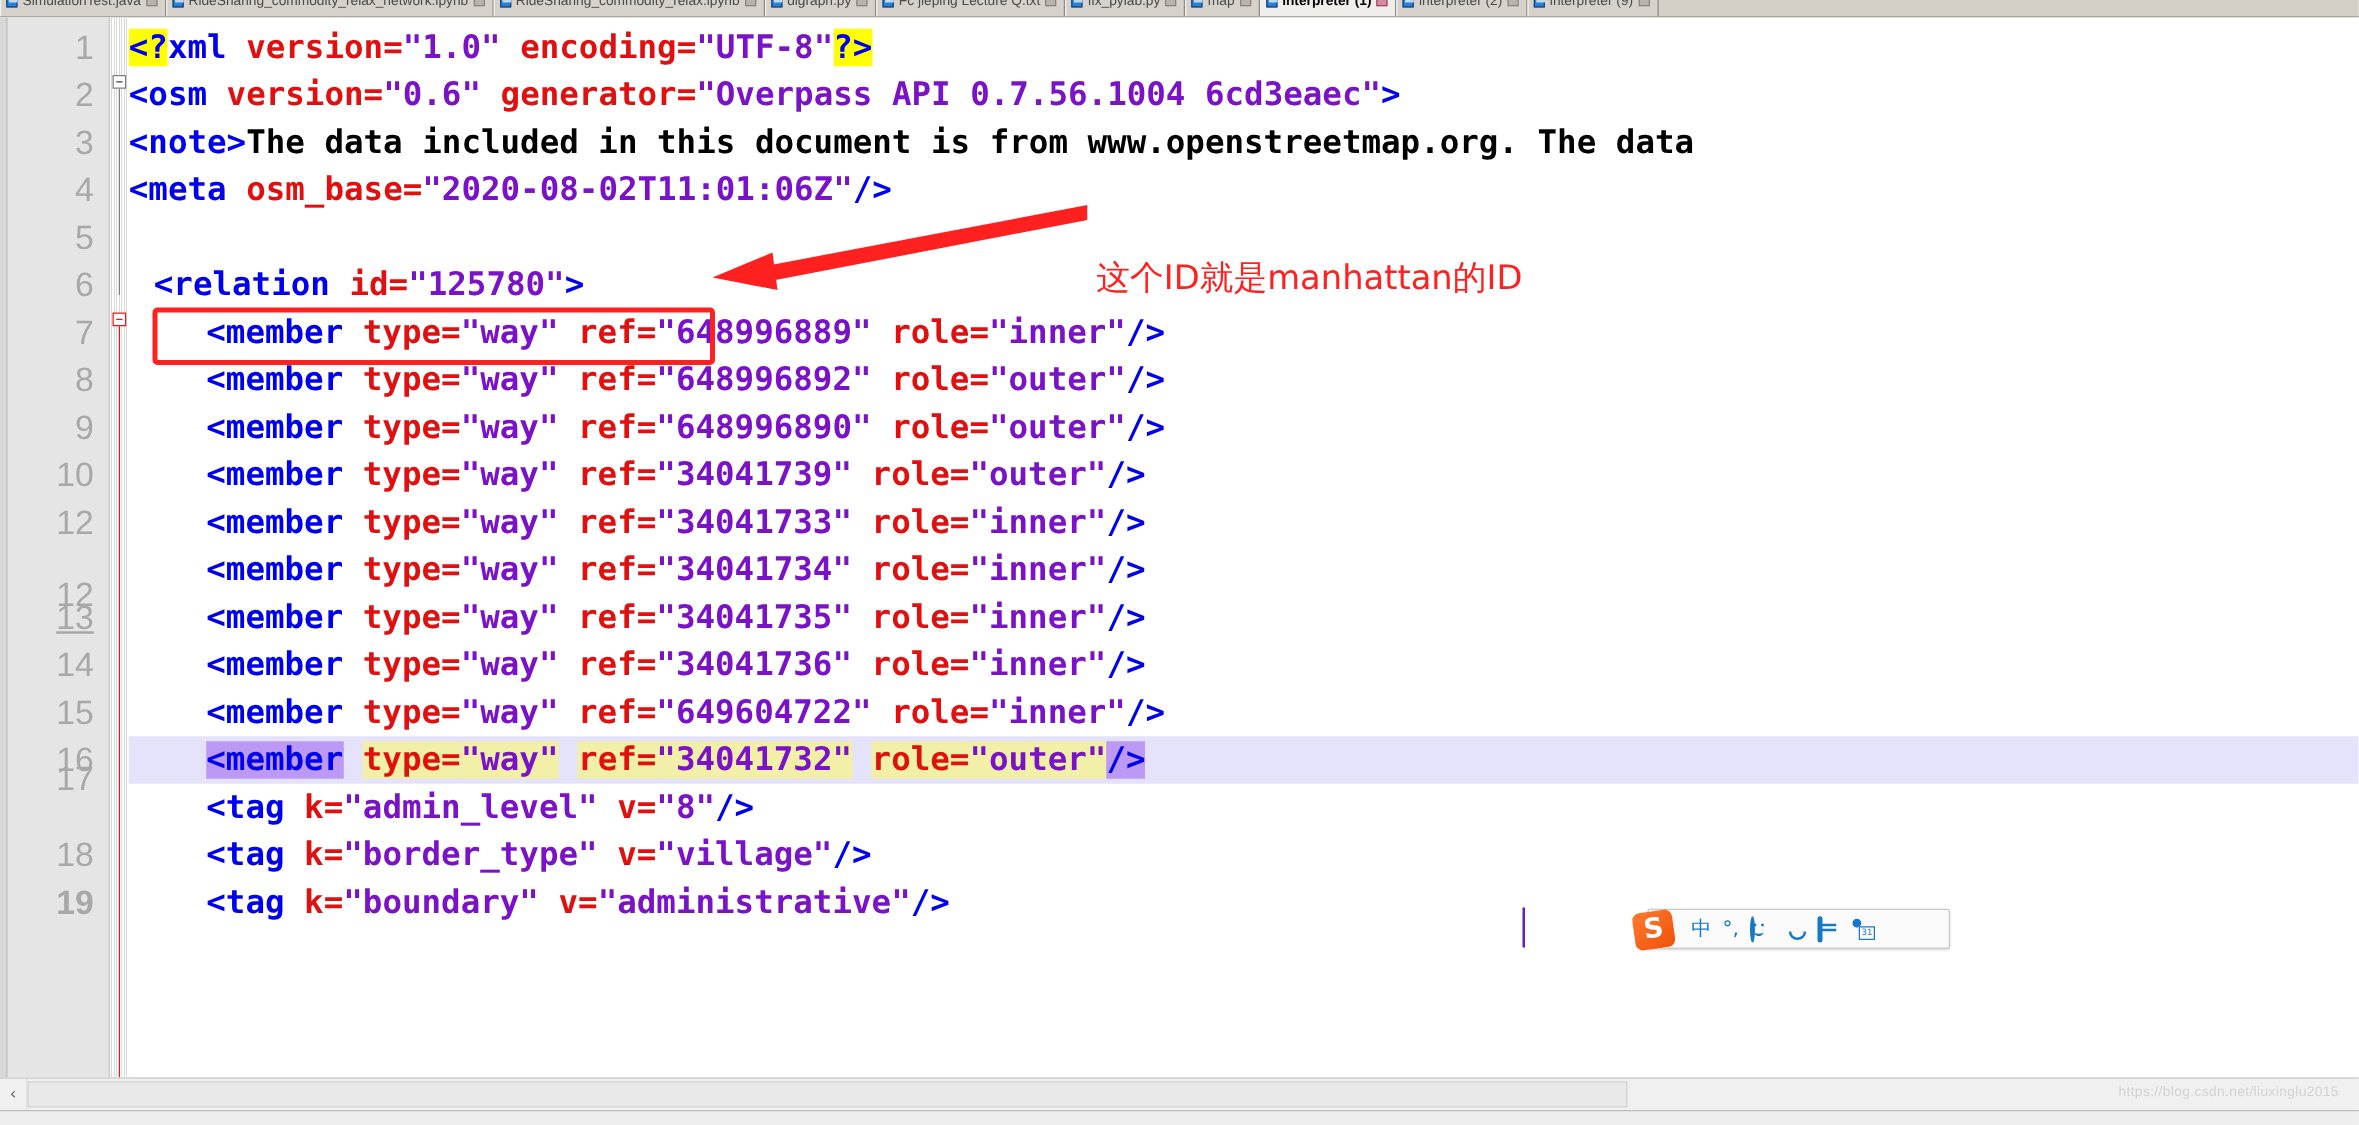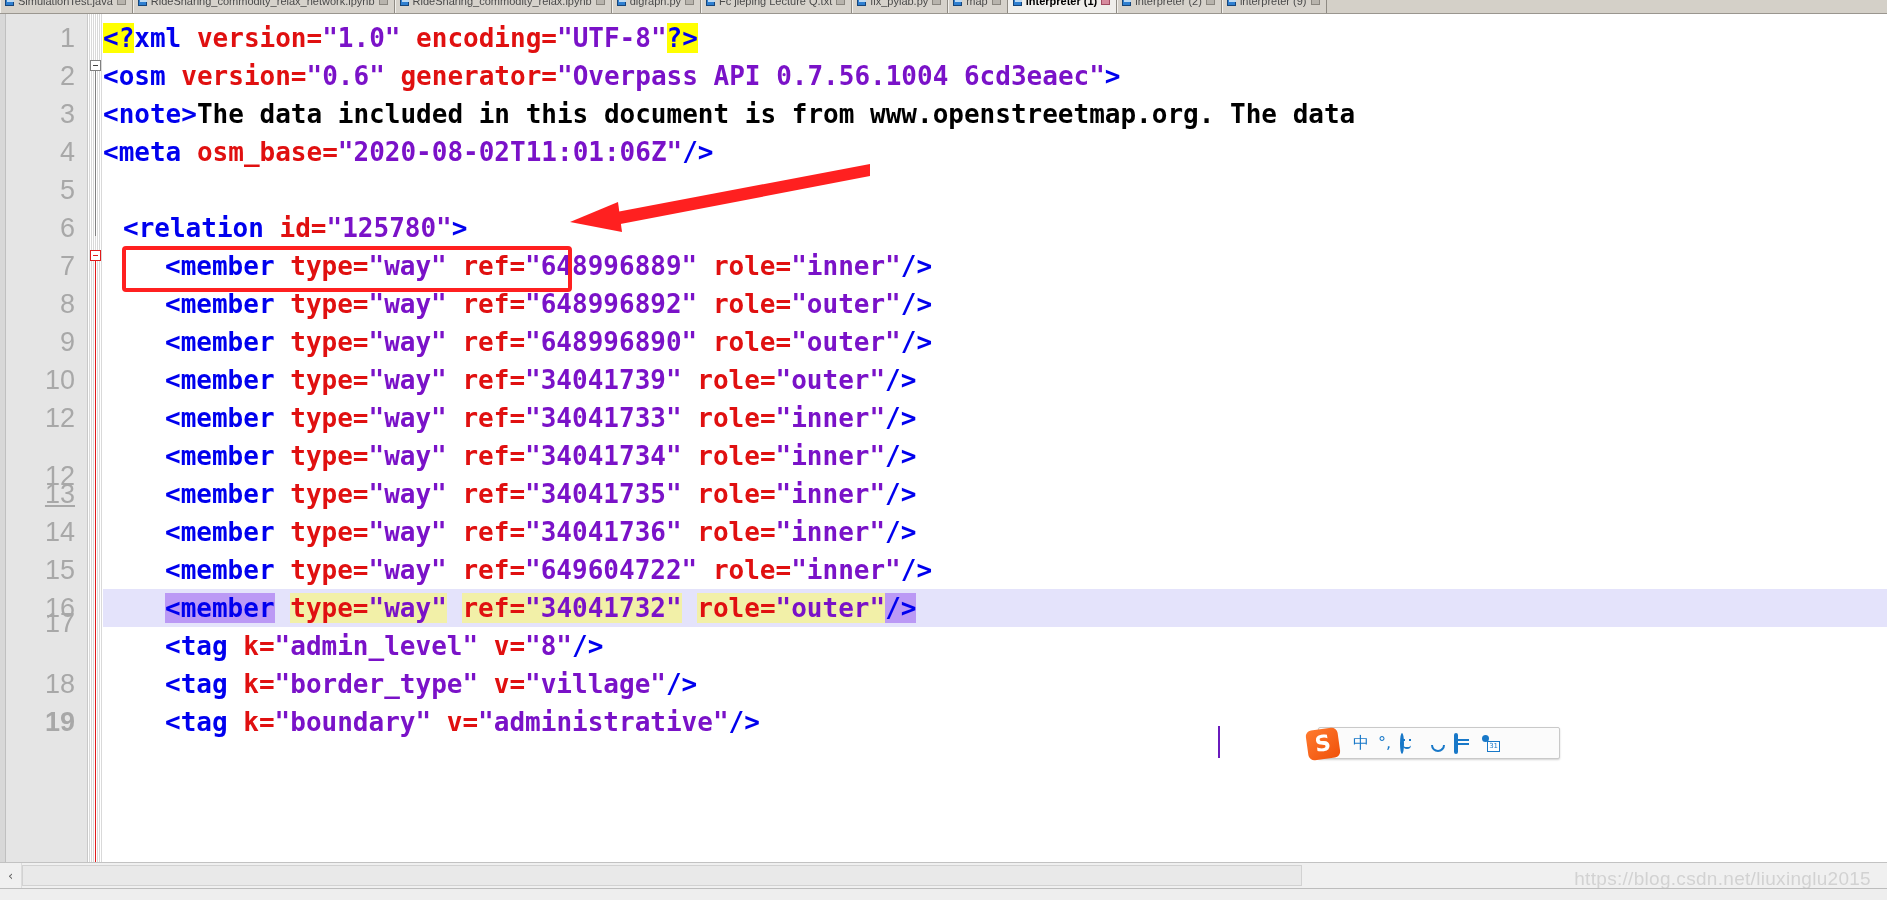--- a/index.html
+++ b/index.html
@@ -298,21 +298,21 @@
   }
   #hs-thumb {
     position: absolute; left: 0; top: 2px;
     width: 1280px; height: 21px;
     background: #e9e9e9;
     border: 1px solid #d2d2d2;
   }
   #watermark {
     position: absolute;
     right: 16px; top: 868px;
-    font-size: 19px;
+    font-size: 11px;
     color: #d2d2d2;
     font-family: "Liberation Sans", sans-serif;
     letter-spacing: .3px;
   }
   #bottom-edge {
     position: absolute; left: 0; top: 888px;
     width: 1887px; height: 12px;
     background: #eeeeee;
     border-top: 1px solid #bdbdbd;
   }
@@ -411,20 +411,21 @@
   <div id="code"><div class="codeline" style="top: 5px; padding-left: 0px;"><span class="tk-tag hl-yellow">&lt;?</span><span class="tk-tag">xml</span><span class="tk-attr"> version=</span><span class="tk-val">"1.0"</span><span class="tk-attr"> encoding=</span><span class="tk-val">"UTF-8"</span><span class="tk-tag hl-yellow">?&gt;</span></div><div class="codeline" style="top: 43px; padding-left: 0px;"><span class="tk-tag">&lt;osm</span><span class="tk-attr"> version=</span><span class="tk-val">"0.6"</span><span class="tk-attr"> generator=</span><span class="tk-val">"Overpass API 0.7.56.1004 6cd3eaec"</span><span class="tk-tag">&gt;</span></div><div class="codeline" style="top: 81px; padding-left: 0px;"><span class="tk-tag">&lt;note&gt;</span><span class="tk-text">The data included in this document is from www.openstreetmap.org. The data</span></div><div class="codeline" style="top: 119px; padding-left: 0px;"><span class="tk-tag">&lt;meta</span><span class="tk-attr"> osm_base=</span><span class="tk-val">"2020-08-02T11:01:06Z"</span><span class="tk-tag">/&gt;</span></div><div class="codeline" style="top: 157px; padding-left: 0px;"></div><div class="codeline" style="top: 195px; padding-left: 20px;"><span class="tk-tag">&lt;relation</span><span class="tk-attr"> id=</span><span class="tk-val">"125780"</span><span class="tk-tag">&gt;</span></div><div class="codeline" style="top: 233px; padding-left: 62px;"><span class="tk-tag">&lt;member</span><span class="tk-attr"> type=</span><span class="tk-val">"way"</span><span class="tk-attr"> ref=</span><span class="tk-val">"648996889"</span><span class="tk-attr"> role=</span><span class="tk-val">"inner"</span><span class="tk-tag">/&gt;</span></div><div class="codeline" style="top: 271px; padding-left: 62px;"><span class="tk-tag">&lt;member</span><span class="tk-attr"> type=</span><span class="tk-val">"way"</span><span class="tk-attr"> ref=</span><span class="tk-val">"648996892"</span><span class="tk-attr"> role=</span><span class="tk-val">"outer"</span><span class="tk-tag">/&gt;</span></div><div class="codeline" style="top: 309px; padding-left: 62px;"><span class="tk-tag">&lt;member</span><span class="tk-attr"> type=</span><span class="tk-val">"way"</span><span class="tk-attr"> ref=</span><span class="tk-val">"648996890"</span><span class="tk-attr"> role=</span><span class="tk-val">"outer"</span><span class="tk-tag">/&gt;</span></div><div class="codeline" style="top: 347px; padding-left: 62px;"><span class="tk-tag">&lt;member</span><span class="tk-attr"> type=</span><span class="tk-val">"way"</span><span class="tk-attr"> ref=</span><span class="tk-val">"34041739"</span><span class="tk-attr"> role=</span><span class="tk-val">"outer"</span><span class="tk-tag">/&gt;</span></div><div class="codeline" style="top: 385px; padding-left: 62px;"><span class="tk-tag">&lt;member</span><span class="tk-attr"> type=</span><span class="tk-val">"way"</span><span class="tk-attr"> ref=</span><span class="tk-val">"34041733"</span><span class="tk-attr"> role=</span><span class="tk-val">"inner"</span><span class="tk-tag">/&gt;</span></div><div class="codeline" style="top: 423px; padding-left: 62px;"><span class="tk-tag">&lt;member</span><span class="tk-attr"> type=</span><span class="tk-val">"way"</span><span class="tk-attr"> ref=</span><span class="tk-val">"34041734"</span><span class="tk-attr"> role=</span><span class="tk-val">"inner"</span><span class="tk-tag">/&gt;</span></div><div class="codeline" style="top: 461px; padding-left: 62px;"><span class="tk-tag">&lt;member</span><span class="tk-attr"> type=</span><span class="tk-val">"way"</span><span class="tk-attr"> ref=</span><span class="tk-val">"34041735"</span><span class="tk-attr"> role=</span><span class="tk-val">"inner"</span><span class="tk-tag">/&gt;</span></div><div class="codeline" style="top: 499px; padding-left: 62px;"><span class="tk-tag">&lt;member</span><span class="tk-attr"> type=</span><span class="tk-val">"way"</span><span class="tk-attr"> ref=</span><span class="tk-val">"34041736"</span><span class="tk-attr"> role=</span><span class="tk-val">"inner"</span><span class="tk-tag">/&gt;</span></div><div class="codeline" style="top: 537px; padding-left: 62px;"><span class="tk-tag">&lt;member</span><span class="tk-attr"> type=</span><span class="tk-val">"way"</span><span class="tk-attr"> ref=</span><span class="tk-val">"649604722"</span><span class="tk-attr"> role=</span><span class="tk-val">"inner"</span><span class="tk-tag">/&gt;</span></div><div class="codeline" style="top: 575px; padding-left: 62px;"><span class="tk-tag sel-purple">&lt;member</span><span class="tk-attr"> </span><span class="tk-attr sel-yellow">type=</span><span class="tk-val sel-yellow">"way"</span><span class="tk-attr"> </span><span class="tk-attr sel-yellow">ref=</span><span class="tk-val sel-yellow">"34041732"</span><span class="tk-attr"> </span><span class="tk-attr sel-yellow">role=</span><span class="tk-val sel-yellow">"outer"</span><span class="tk-tag sel-purple">/&gt;</span></div><div class="codeline" style="top: 613px; padding-left: 62px;"><span class="tk-tag">&lt;tag</span><span class="tk-attr"> k=</span><span class="tk-val">"admin_level"</span><span class="tk-attr"> v=</span><span class="tk-val">"8"</span><span class="tk-tag">/&gt;</span></div><div class="codeline" style="top: 651px; padding-left: 62px;"><span class="tk-tag">&lt;tag</span><span class="tk-attr"> k=</span><span class="tk-val">"border_type"</span><span class="tk-attr"> v=</span><span class="tk-val">"village"</span><span class="tk-tag">/&gt;</span></div><div class="codeline" style="top: 689px; padding-left: 62px;"><span class="tk-tag">&lt;tag</span><span class="tk-attr"> k=</span><span class="tk-val">"boundary"</span><span class="tk-attr"> v=</span><span class="tk-val">"administrative"</span><span class="tk-tag">/&gt;</span></div></div>
   <div id="caret"></div>
 
   <div id="red-box"></div>
 
   <svg id="red-arrow" viewBox="0 0 300 80">
     <polygon points="300,2 36,52 40,64 300,14" fill="#ff2020"></polygon>
     <polygon points="0,60 48,40 52,70" fill="#ff2020"></polygon>
   </svg>
 
+  <div id="cn-note">这个ID就是manhattan的ID</div>
 
   <div id="ime-bar">
     <div id="ime-logo">S</div>
     <span class="ime-item">中</span>
     <span class="ime-item">°,</span>
     <span class="ime-icon"><span class="ic-smiley"></span></span>
     <span class="ime-icon"><span class="ic-mic"></span></span>
     <span class="ime-icon"><span class="ic-keyboard"></span></span>
     <span class="ime-icon"><span class="ic-person"></span></span>
     <span class="ime-icon"><span class="ic-shirt"></span></span>

